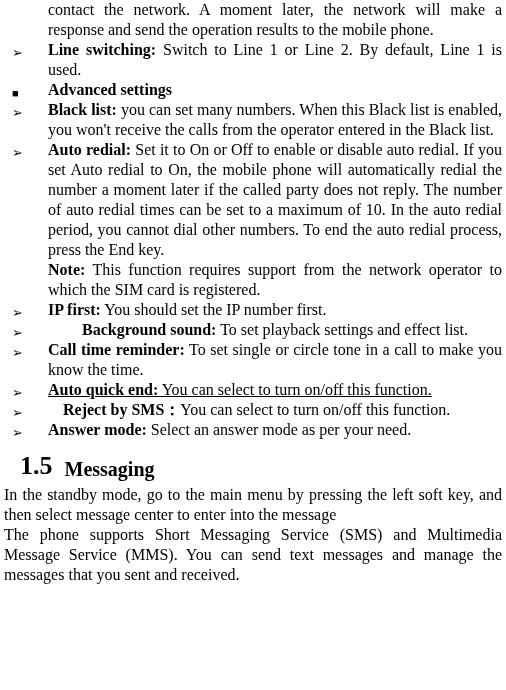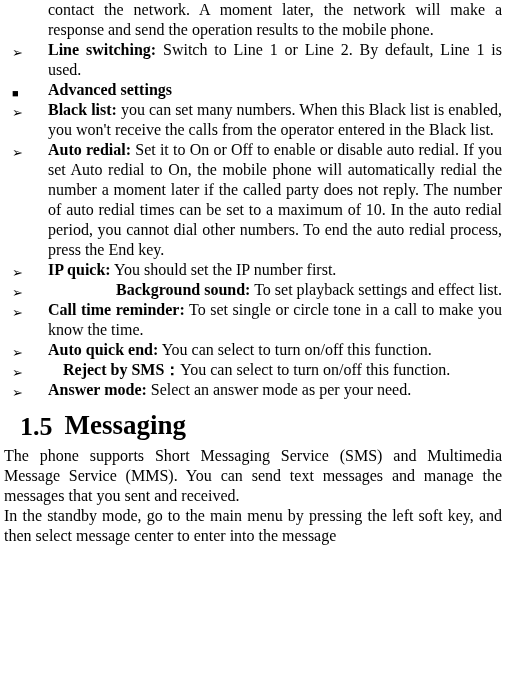--- a/index.html
+++ b/index.html
@@ -58,21 +58,21 @@
     margin-bottom: 2px;
     padding-left: 16px;
   }
   .section-number {
     font-weight: bold;
     font-size: 26px;
     margin-right: 12px;
   }
   .section-name {
     font-weight: bold;
-    font-size: 27px;
+    font-size: 20px;
     position: relative;
     bottom: 1px;
   }
   .body-para {
     text-align: justify;
   }
 </style>
 </head>
 <body>
 
@@ -96,52 +96,56 @@
   <div class="item">
     <div class="bullet-col"><span class="arrow">➢</span></div>
     <div class="text-col"><span class="bold">Black list:</span><span> you can set many numbers. When this Black list is enabled, you won't receive the calls from the operator entered in the Black list.</span></div>
   </div>
 
   <div class="item">
     <div class="bullet-col"><span class="arrow">➢</span></div>
     <div class="text-col"><span class="bold">Auto redial:</span><span> Set it to On or Off to enable or disable auto redial. If you set Auto redial to On, the mobile phone will automatically redial the number a moment later if the called party does not reply. The number of auto redial times can be set to a maximum of 10. In the auto redial period, you cannot dial other numbers. To end the auto redial process, press the End key.</span></div>
   </div>
 
-
   <div class="item">
-    <div class="bullet-col"><span class="arrow">➢</span></div>
-    <div class="text-col" style="text-align:left;"><span class="bold">IP quick:</span><span> You should set the IP number first.</span></div>
+    <div class="bullet-col"></div>
+    <div class="text-col"><span class="bold">Note:</span><span> This function requires support from the network operator to which the SIM card is registered.</span></div>
   </div>
 
   <div class="item">
     <div class="bullet-col"><span class="arrow">➢</span></div>
-    <div class="text-col" style="text-align:right;"><span class="bold">Background sound:</span><span> To set playback settings and effect list.</span></div>
+    <div class="text-col" style="text-align:left;"><span class="bold">IP first:</span><span> You should set the IP number first.</span></div>
+  </div>
+
+  <div class="item">
+    <div class="bullet-col"><span class="arrow">➢</span></div>
+    <div class="text-col" style="text-align:center;"><span class="bold">Background sound:</span><span> To set playback settings and effect list.</span></div>
   </div>
 
   <div class="item">
     <div class="bullet-col"><span class="arrow">➢</span></div>
     <div class="text-col"><span class="bold">Call time reminder:</span><span> To set single or circle tone in a call to make you know the time.</span></div>
   </div>
 
   <div class="item">
     <div class="bullet-col"><span class="arrow">➢</span></div>
-    <div class="text-col" style="text-align:left;"><span class="bold">Auto quick end:</span><span> You can select to turn on/off this function.</span></div>
+    <div class="text-col" style="text-align:left;text-decoration:underline;"><span class="bold">Auto quick end:</span><span> You can select to turn on/off this function.</span></div>
   </div>
 
   <div class="item">
     <div class="bullet-col"><span class="arrow">➢</span></div>
     <div class="text-col" style="text-align:left;margin-left:15px;"><span class="bold">Reject by SMS：</span><span>You can select to turn on/off this function.</span></div>
   </div>
 
   <div class="item">
     <div class="bullet-col"><span class="arrow">➢</span></div>
     <div class="text-col" style="text-align:left;"><span class="bold">Answer mode:</span><span> Select an answer mode as per your need.</span></div>
   </div>
 
   <div class="section-title">
     <span class="section-number">1.5</span>
     <span class="section-name">Messaging</span>
   </div>
 
+  <div class="body-para">In the standby mode, go to the main menu by pressing the left soft key, and then select message center to enter into the message</div>
   <div class="body-para">The phone supports Short Messaging Service (SMS) and Multimedia Message Service (MMS). You can send text messages and manage the messages that you sent and received.</div>
-  <div class="body-para">In the standby mode, go to the main menu by pressing the left soft key, and then select message center to enter into the message</div>
 
 </div>
 
 </body></html>

